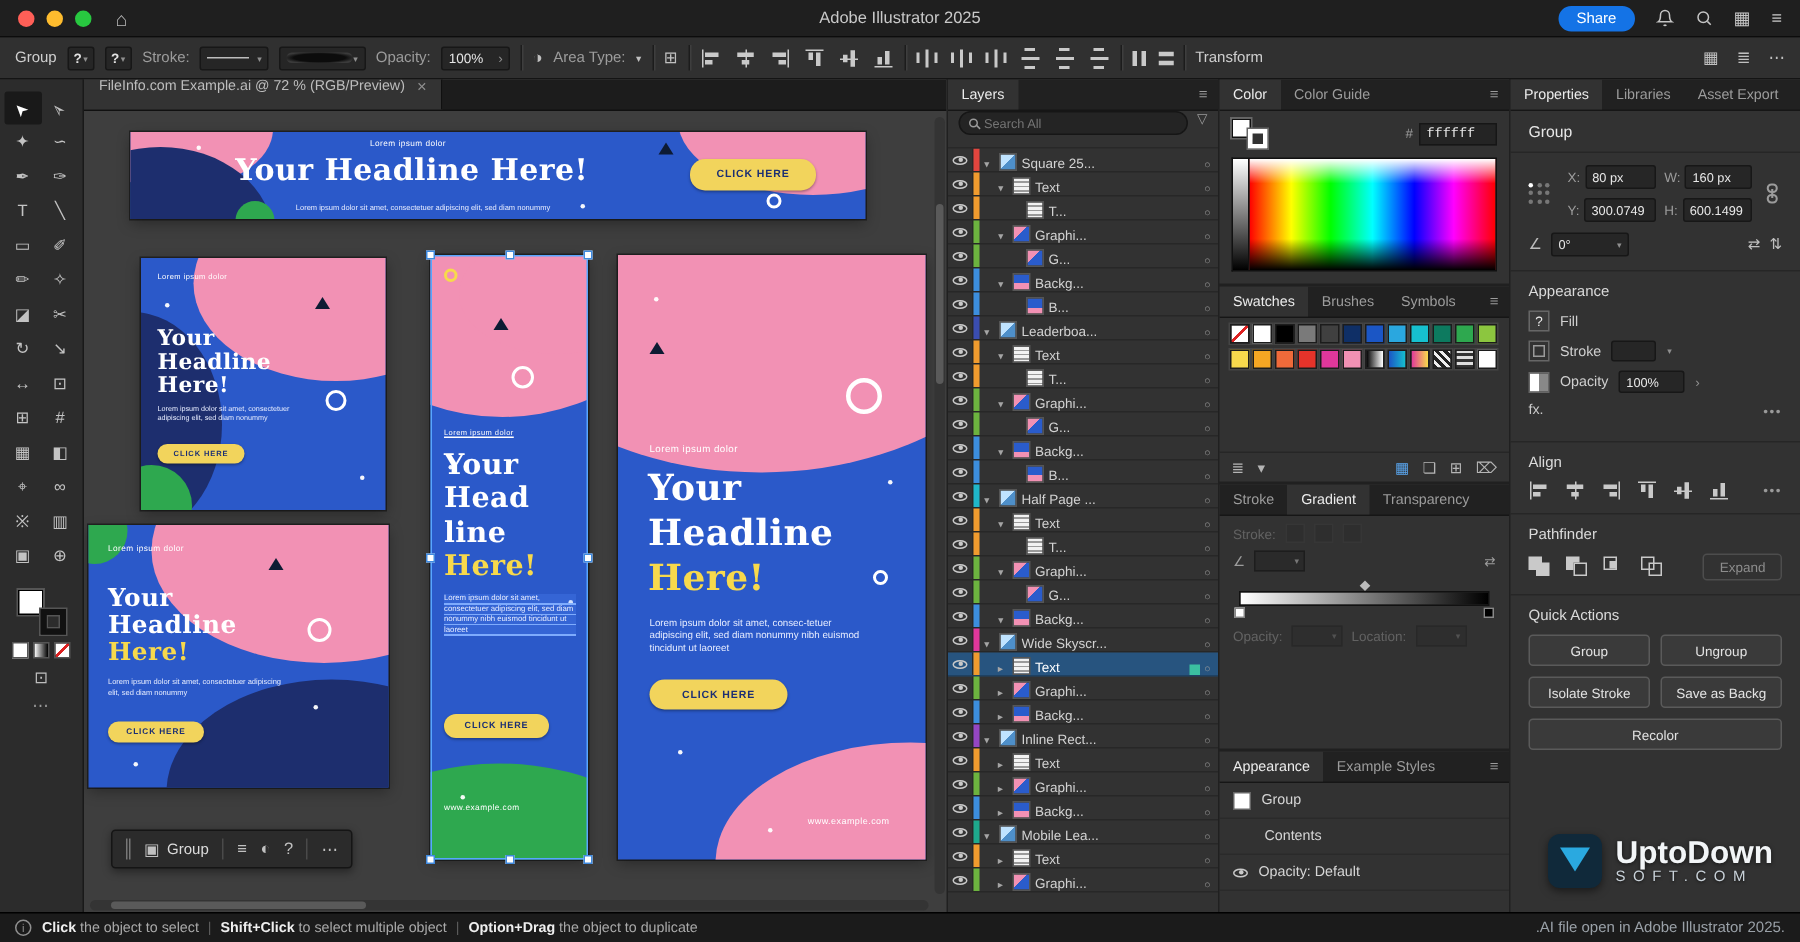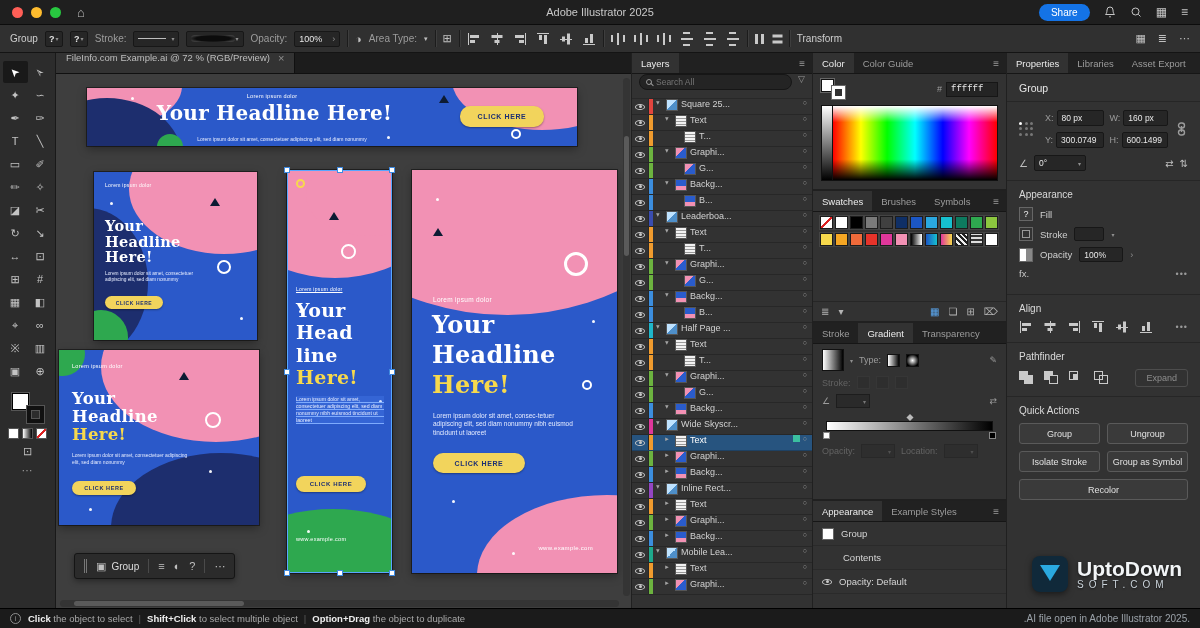--- a/index.html
+++ b/index.html
@@ -107,21 +107,21 @@
 
 
 #layers-panel{left:632px;width:180px;top:53px;bottom:20px}
 .searchrow{height:25px;display:flex;align-items:flex-start;gap:6px;padding:0 7px;border-bottom:1px solid #282828}
 .searchbox{flex:1;height:16px;background:#242424;border:1px solid #161616;border-radius:8px;display:flex;align-items:center;gap:4px;padding:0 6px}
 .searchbox input{flex:1;background:transparent;border:none;outline:none;color:#cfcfcf;font-size:8.5px;font-family:inherit;min-width:0}
 .mag{width:6px;height:6px;border:1px solid #9a9a9a;border-radius:50%;position:relative;flex:0 0 auto}
 .mag::after{content:"";position:absolute;width:4px;height:1px;background:#9a9a9a;transform:rotate(45deg);right:-3px;bottom:-1px}
 .funnel{color:#9a9a9a;font-size:9px}
 #layers-rows{position:absolute;top:46px;left:0;right:0;bottom:0;overflow:hidden}
-.lrow{height:16px;display:flex;align-items:flex-start;border-bottom:1px solid rgba(0,0,0,.22);cursor:pointer}
+.lrow{height:16px;display:flex;align-items:flex-end;border-bottom:1px solid rgba(0,0,0,.22);cursor:pointer}
 .lrow.sel{background:#27547f}
 .eyewrap{width:17px;display:flex;justify-content:center;border-right:1px solid #282828;align-self:stretch;align-items:center;flex:0 0 auto}
 .eye{width:10px;height:6px;border:1px solid #c9c9c9;border-radius:50%;position:relative;display:block}
 .eye::after{content:"";position:absolute;width:3px;height:3px;background:#c9c9c9;border-radius:50%;left:2.5px;top:0.5px}
 .lstrip{width:4px;align-self:stretch;flex:0 0 auto}
 .lind{display:block;flex:0 0 auto}
 .larr{width:10px;font-size:7px;color:#a5a5a5;text-align:center;flex:0 0 auto}
 .larr.down{transform:rotate(90deg)}
 .lthumb{width:12px;height:12px;border:1px solid #555;margin:0 3px;flex:0 0 auto;display:block}
 .t-cube{background:linear-gradient(135deg,#bfe3ff 0 50%,#4e8fc9 50%)}
@@ -1046,28 +1046,20 @@
       </span>
     </div>
   </div>
 
   <div id="gradient-panel" class="panel">
     <div class="tabbar">
       <span class="tab">Stroke</span>
       <span class="tab active">Gradient</span>
       <span class="tab">Transparency</span>
     </div>
-    <div class="gr-row">
-      <span class="gchip"></span>
-      <span class="gdd">▾</span>
-      <span>Type:</span>
-      <span class="gchip sm"></span>
-      <span class="gchip sm rad"></span>
-      <span style="margin-left:auto">✎</span>
-    </div>
     <div class="gr-row dis">
       <span>Stroke:</span>
       <span class="gminibox"></span>
       <span class="gminibox"></span>
       <span class="gminibox"></span>
     </div>
     <div class="gr-row">
       <span class="gcirc">∠</span>
       <span class="gfield">▾</span>
       <span style="margin-left:auto" class="gcirc">⇄</span>
@@ -1251,21 +1243,21 @@
     </div>
 
     <div class="psec" style="border-bottom:none">
       <div class="shead">
           <span>Quick Actions</span>
         </div>
       <div class="qagrid">
           <button class="qa">Group</button>
           <button class="qa">Ungroup</button>
           <button class="qa">Isolate Stroke</button>
-          <button class="qa">Group as Symbol</button>
+          <button class="qa">Save as Backg</button>
           <button class="qa qa-wide">Recolor</button>
         </div>
     </div>
   </div>
 
   <div id="watermark">
     <span class="wm-badge"></span>
     <span class="wm-text">
       <span class="wm-brand">UptoDown</span>
       <span class="wm-sub">SOFT.COM</span>

